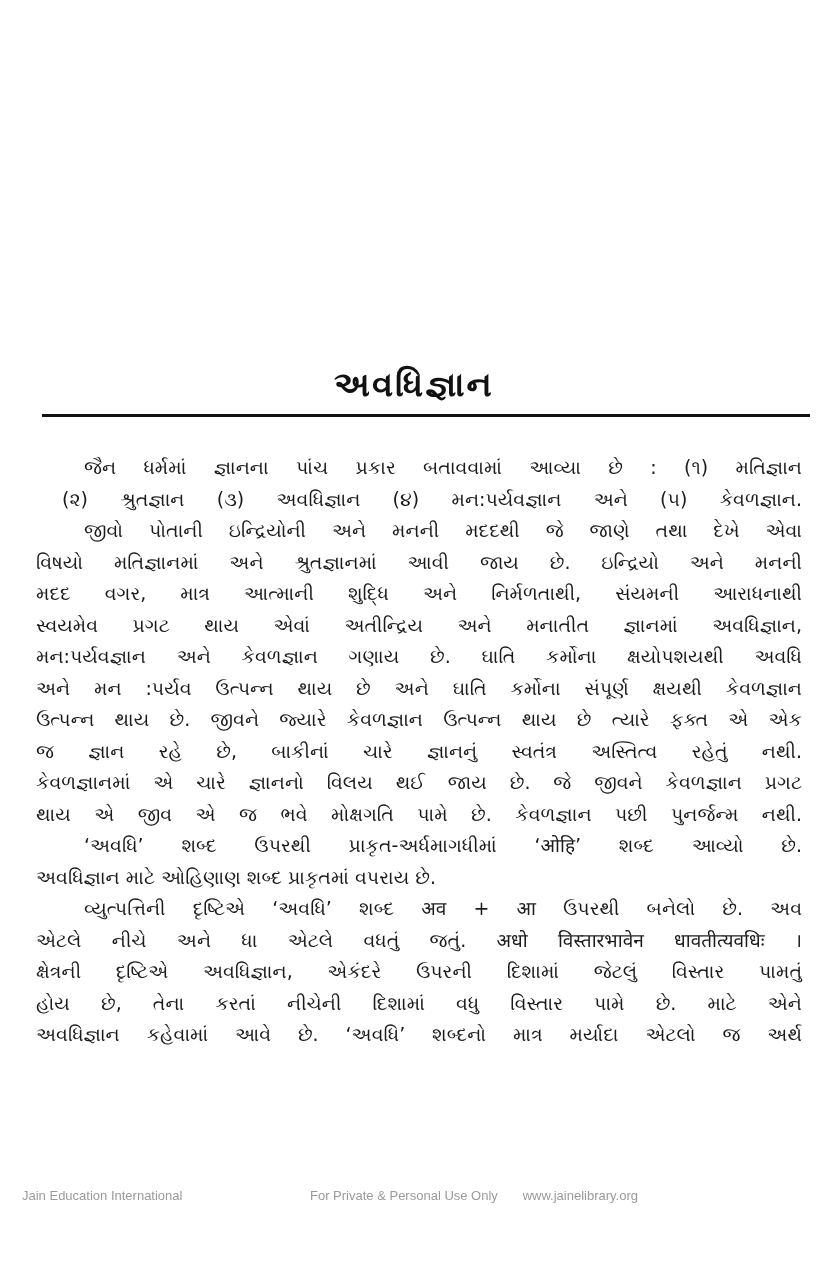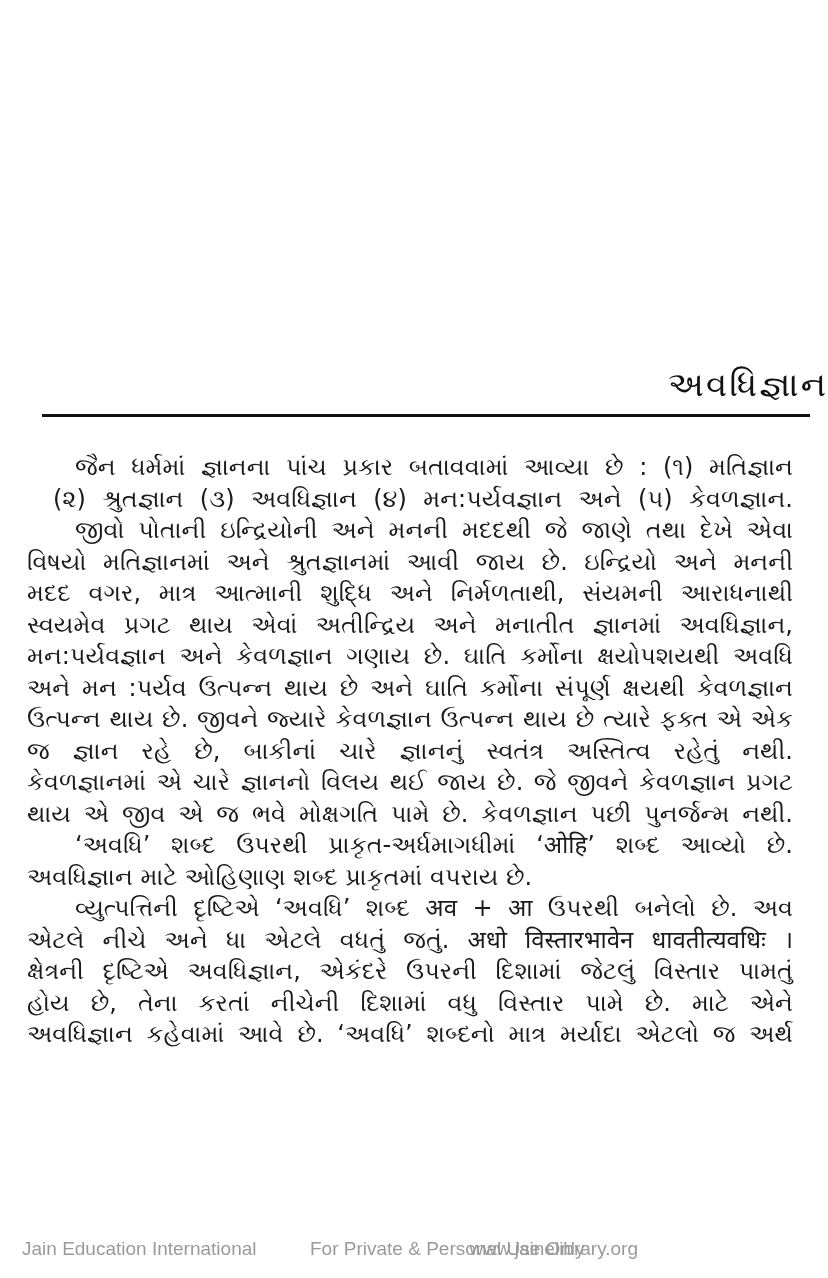--- a/index.html
+++ b/index.html
@@ -19,65 +19,65 @@
       position: absolute;
       left: 0; top: 0;
       width: 828px;
       height: 1278px;
     }
     .title {
       position: absolute;
       left: 0;
       width: 828px;
       top: 360px;
-      text-align: right;
+      text-align: center;
       font-size: 34px;
-      font-weight: normal;
+      font-weight: bold;
       letter-spacing: 2px;
       color: #111;
       line-height: 48px;
     }
     .rule {
       position: absolute;
       left: 42px;
       width: 768px;
       top: 414px;
       height: 3px;
       background: #111;
     }
     .body-text {
       position: absolute;
-      left: 27px;
+      left: 36px;
       top: 452px;
       width: 766px;
-      font-size: 24px;
+      font-size: 19px;
       line-height: 31.5px;
       text-align: justify;
       color: #1a1a1a;
     }
     .body-text .line {
       display: block;
       text-align: justify;
       text-align-last: justify;
       white-space: nowrap;
     }
     .body-text .line.last {
       text-align-last: left;
     }
     .body-text .line.indent {
       padding-left: 48px;
     }
     .footer {
       position: absolute;
       left: 0;
-      top: 1238px;
+      top: 1188px;
       width: 660px;
       height: 20px;
       font-family: "Liberation Sans", sans-serif;
-      font-size: 19px;
+      font-size: 13px;
       color: #9a9a9a;
     }
     .footer span {
       position: absolute;
       top: 0;
     }
     .footer .f-left { left: 22px; }
     .footer .f-center { left: 310px; }
     .footer .f-right { right: 22px; text-align: center; }
   </style>

